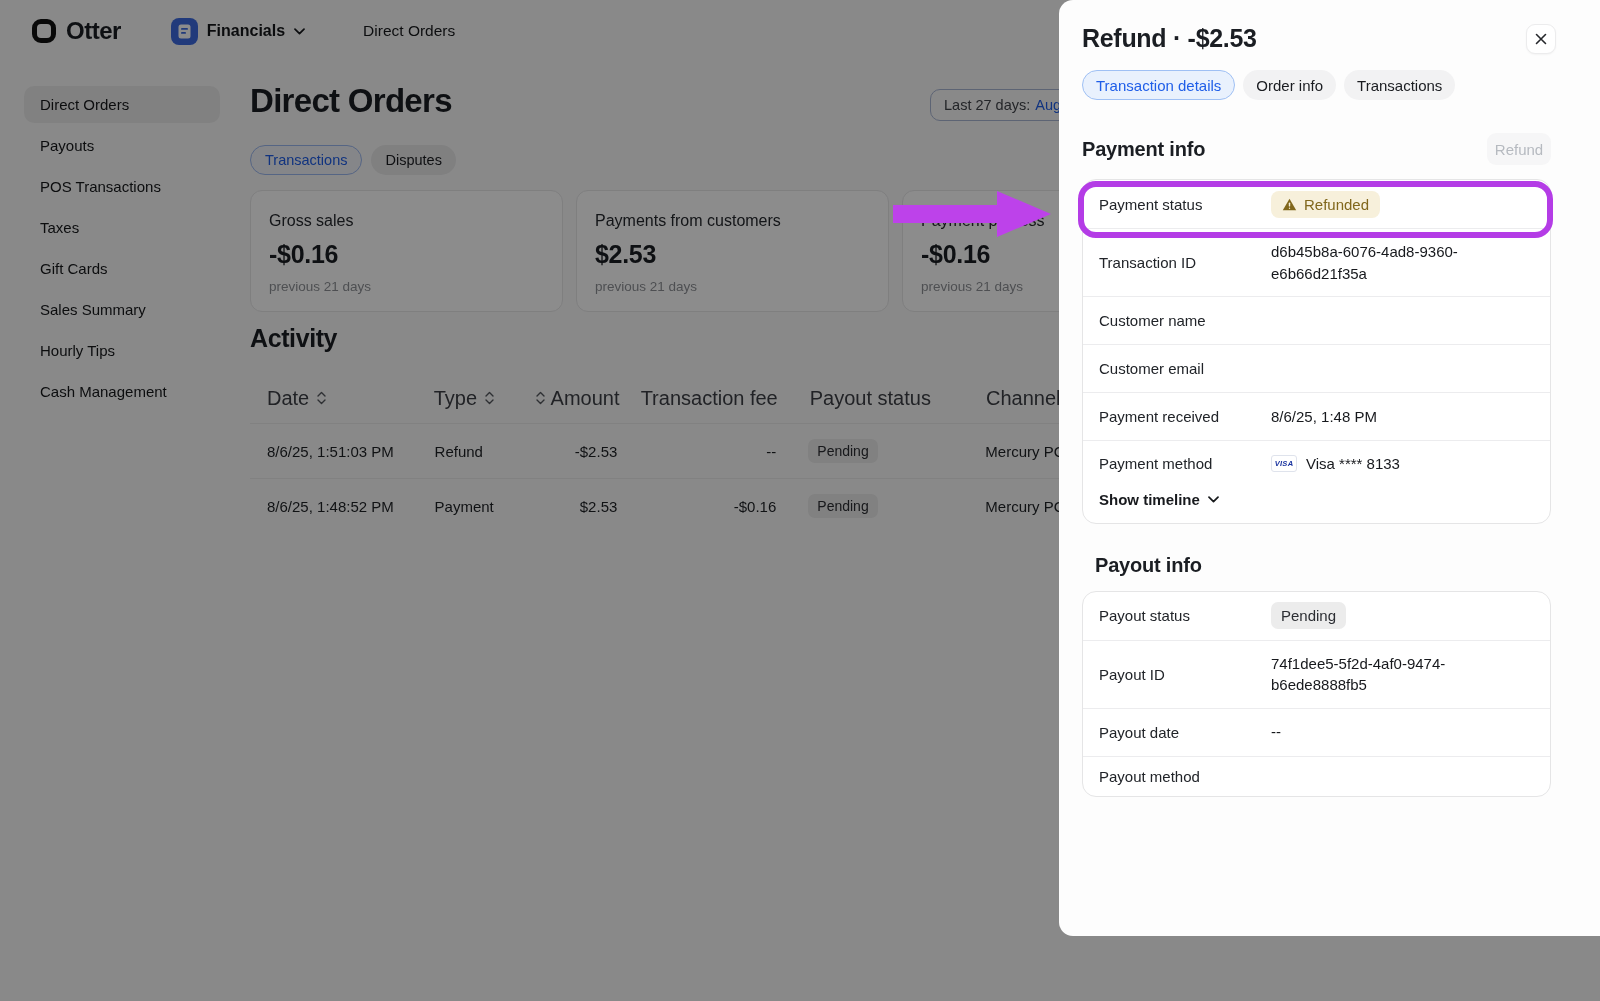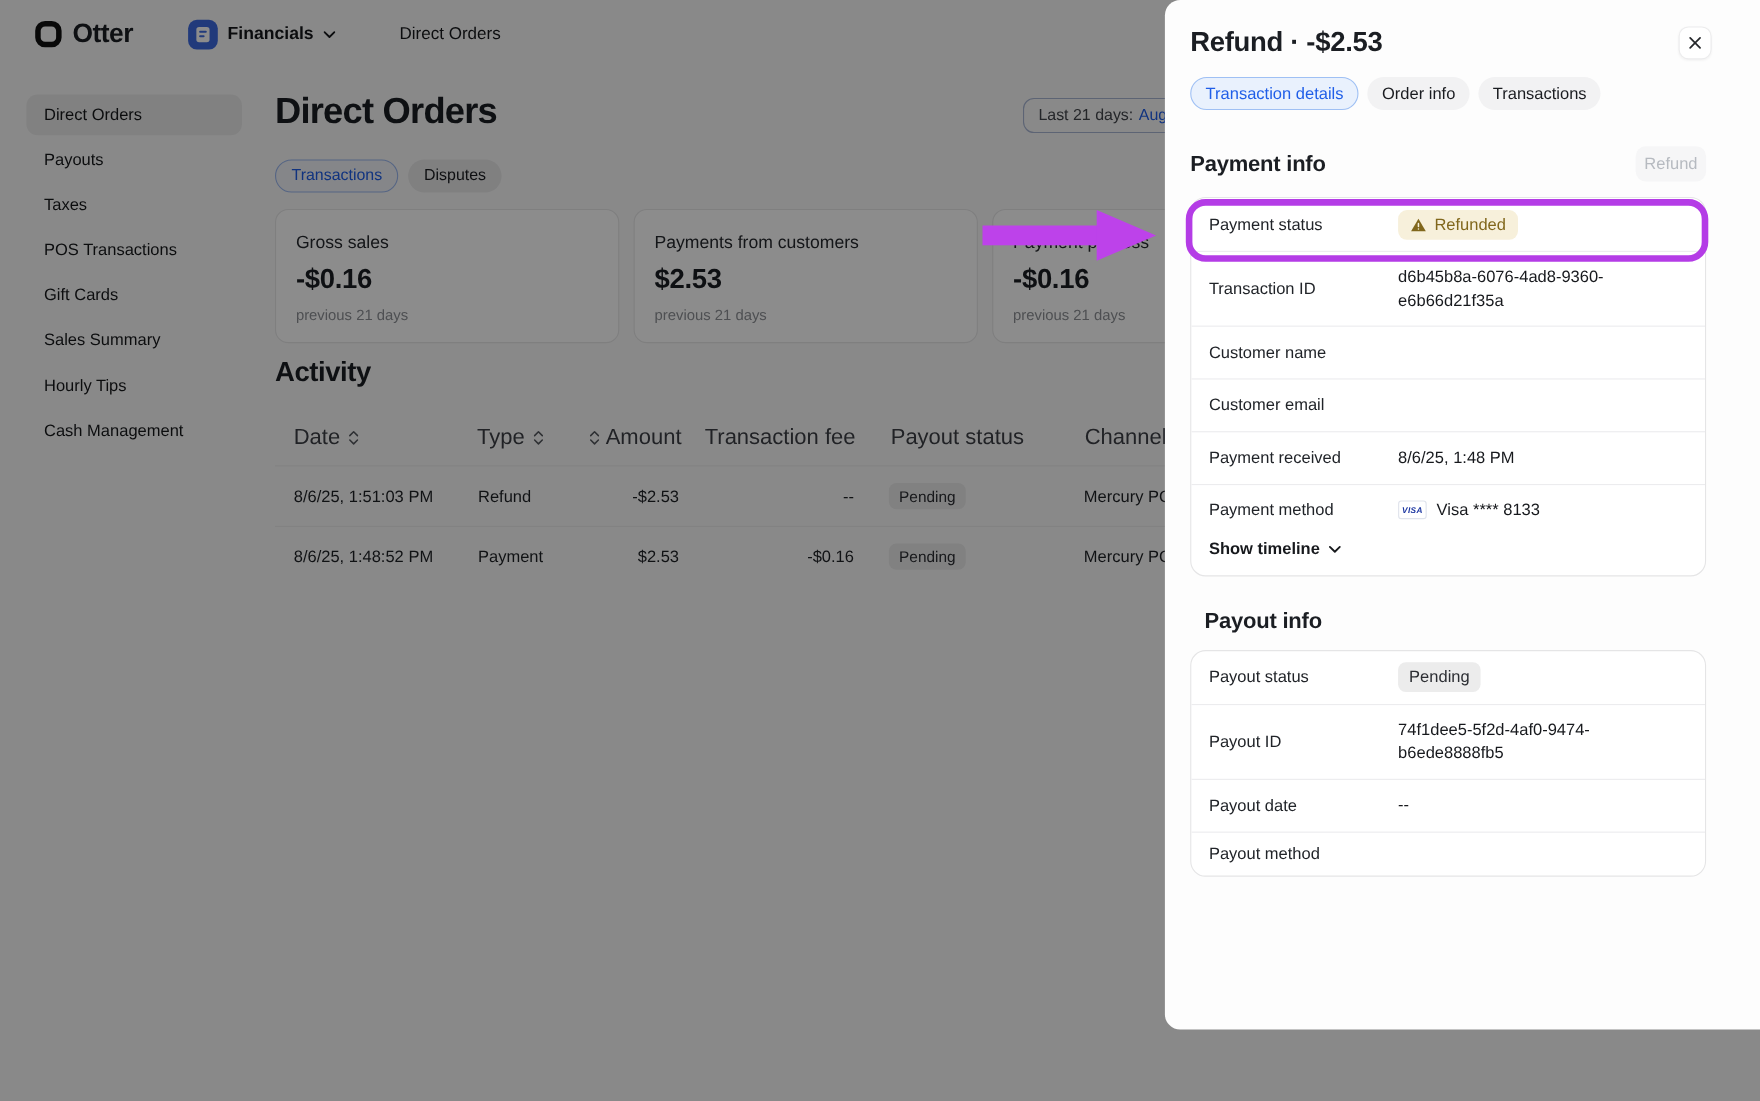--- a/index.html
+++ b/index.html
@@ -111,37 +111,37 @@
       <svg width="11" height="7" viewBox="0 0 11 7">
           <path d="M1 1.2 L5.5 5.6 L10 1.2" fill="none" stroke="#17191c" stroke-width="1.7" stroke-linecap="round" stroke-linejoin="round"></path>
         </svg>
     </div>
     <span class="crumb">Direct Orders</span>
   </div>
 
   <nav class="sidebar">
     <div class="side-item active">Direct Orders</div>
     <div class="side-item">Payouts</div>
+    <div class="side-item">POS Transactions</div>
     <div class="side-item">Taxes</div>
-    <div class="side-item">POS Transactions</div>
     <div class="side-item">Gift Cards</div>
     <div class="side-item">Sales Summary</div>
     <div class="side-item">Hourly Tips</div>
     <div class="side-item">Cash Management</div>
   </nav>
 
   <h1 class="page-title">Direct Orders</h1>
 
   <div class="view-tabs">
     <span class="pill blue">Transactions</span>
     <span class="pill gray">Disputes</span>
   </div>
 
   <div class="date-filter">
-    <span>Last 21 days:</span>
+    <span>Last 27 days:</span>
     <span class="val">Aug</span>
   </div>
 
   <div class="cards">
     <div class="stat-card">
       <div class="stat-title">Gross sales</div>
       <div class="stat-value">-$0.16</div>
       <div class="stat-cap">previous 21 days</div>
     </div>
     <div class="stat-card">

